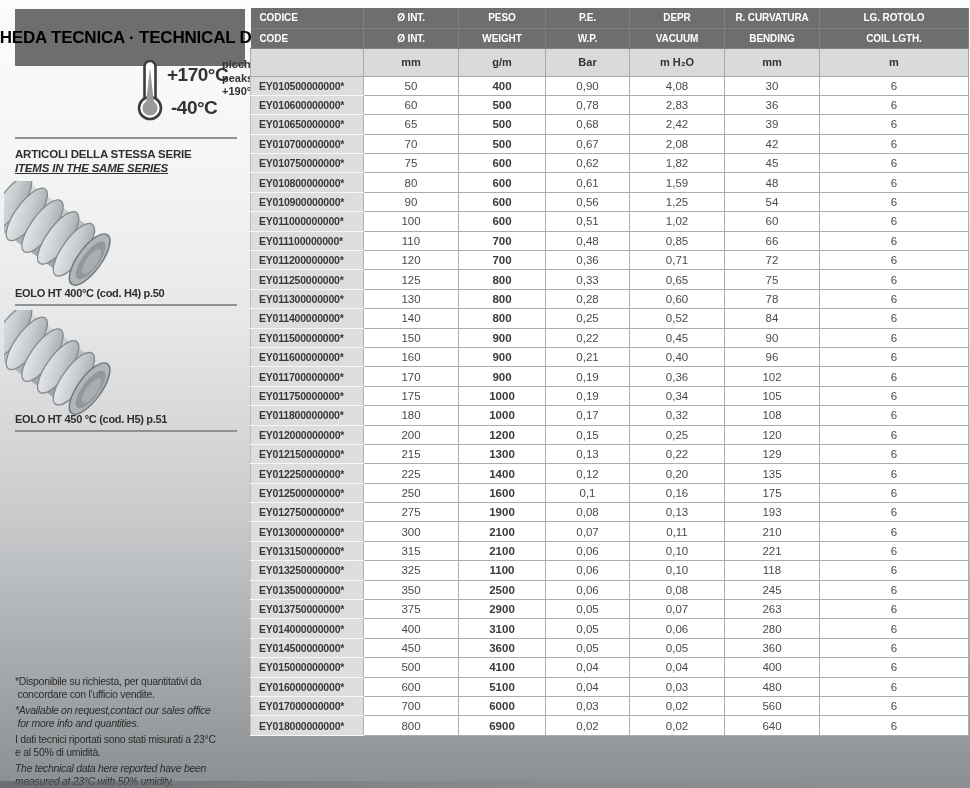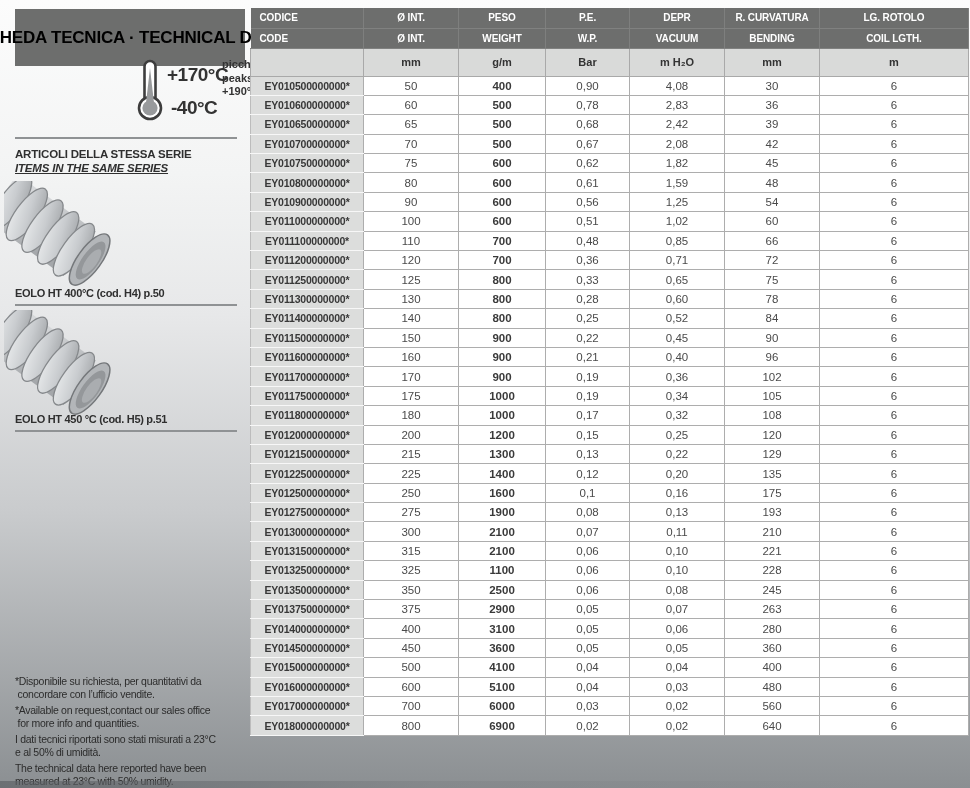--- a/index.html
+++ b/index.html
@@ -28,21 +28,21 @@
   .sh-en { font-style:italic;text-decoration:underline; }
   
   .hose { position:absolute; }
   .hose1 { left:4px; top:181px; }
   .hose2 { left:4px; top:310px; }
   .caption { position:absolute; left:15px; width:222px; text-align:left; font-size:11px; font-weight:bold; color:#2f2f2f; letter-spacing:-0.3px; white-space:nowrap; }
   .cap1 { top:287px; } .cap2 { top:413px; }
   
   .footnotes { position:absolute; left:15px; top:675px; width:238px; color:#2c2c2c; font-size:10.5px; line-height:13px; letter-spacing:-0.3px; }
   .fn { white-space:pre-line; margin-bottom:3px; }
-  .fn.italic { }
+  .fn.italic { font-style:italic; }
   .fn.gap { margin-top:0; }
   
   table.spec {
     position:absolute; left:250px; top:8px; width:718px;
     border-collapse:collapse; table-layout:fixed;
     font-family:"Liberation Sans", sans-serif;
   }
   table.spec th {
     background:#6d6e6d; color:#fff; font-size:10px; font-weight:bold;
     height:20px; text-align:center; border-right:1px solid #7e7f7e; border-bottom:1px solid #808180;
@@ -51,21 +51,21 @@
   table.spec th.left { text-align:left; padding-left:9px; }
   table.spec tr.units td {
     background:#d9dad9; color:#333; font-size:11px; font-weight:bold; height:28px;
     text-align:center; border:1px solid #a9a9a9; border-top:1px solid #eceestar;
   }
   table.spec tbody td {
     background:#fff; font-size:11.5px; color:#4a4a4a; text-align:center;
     height:19.4px; border:1px solid #adadad; padding:0; overflow:hidden; white-space:nowrap;
   }
   table.spec tbody td.code {
-    background:#dcdddc; font-weight:bold; color:#383838; text-align:center; padding-left:0;
+    background:#dcdddc; font-weight:bold; color:#383838; text-align:left; padding-left:8px;
     font-size:10.5px; letter-spacing:-0.2px;
     border-top:1px solid #f7f7f7; border-bottom:1px solid #f7f7f7; border-left:1px solid #bcbcbc;
   }
   table.spec tbody td.bold { font-weight:bold; color:#3a3a3a; }
   
   .bottom-strip {
     position:absolute; left:0; bottom:0; width:970px; height:7px;
     background:linear-gradient(90deg, rgba(90,94,98,0.65) 0%, rgba(120,124,127,0.35) 45%, rgba(141,145,148,0) 90%);
   }
 </style>
@@ -422,21 +422,21 @@
           <td>0,10</td>
           <td>221</td>
           <td>6</td>
         </tr>
         <tr>
           <td class="code">EY013250000000*</td>
           <td>325</td>
           <td class="bold">1100</td>
           <td>0,06</td>
           <td>0,10</td>
-          <td>228</td>
+          <td>118</td>
           <td>6</td>
         </tr>
         <tr>
           <td class="code">EY013500000000*</td>
           <td>350</td>
           <td class="bold">2500</td>
           <td>0,06</td>
           <td>0,08</td>
           <td>245</td>
           <td>6</td>

